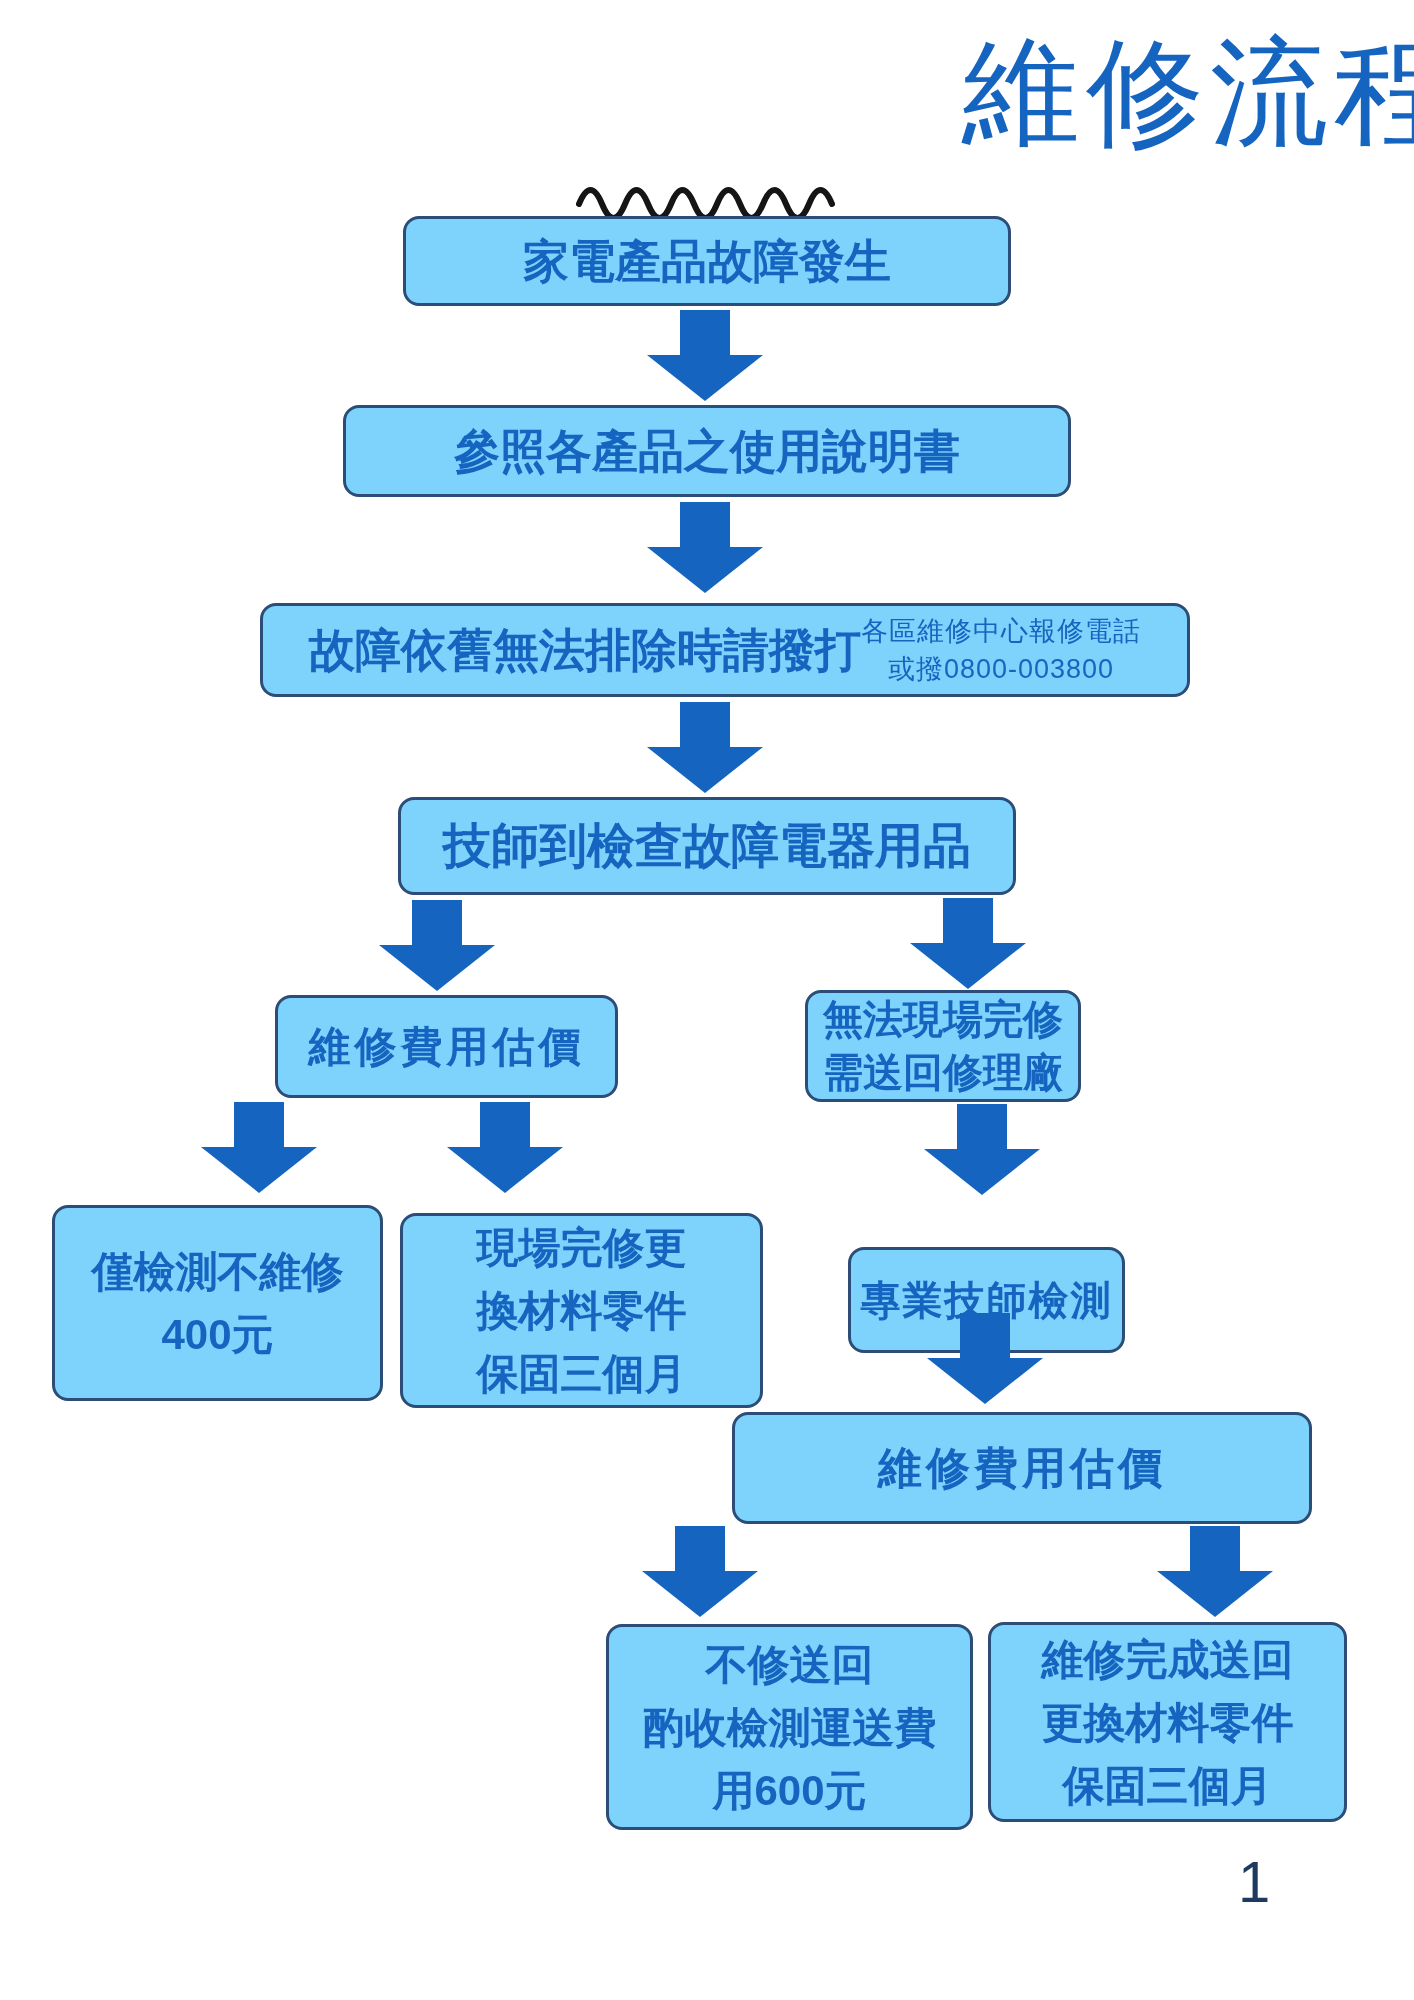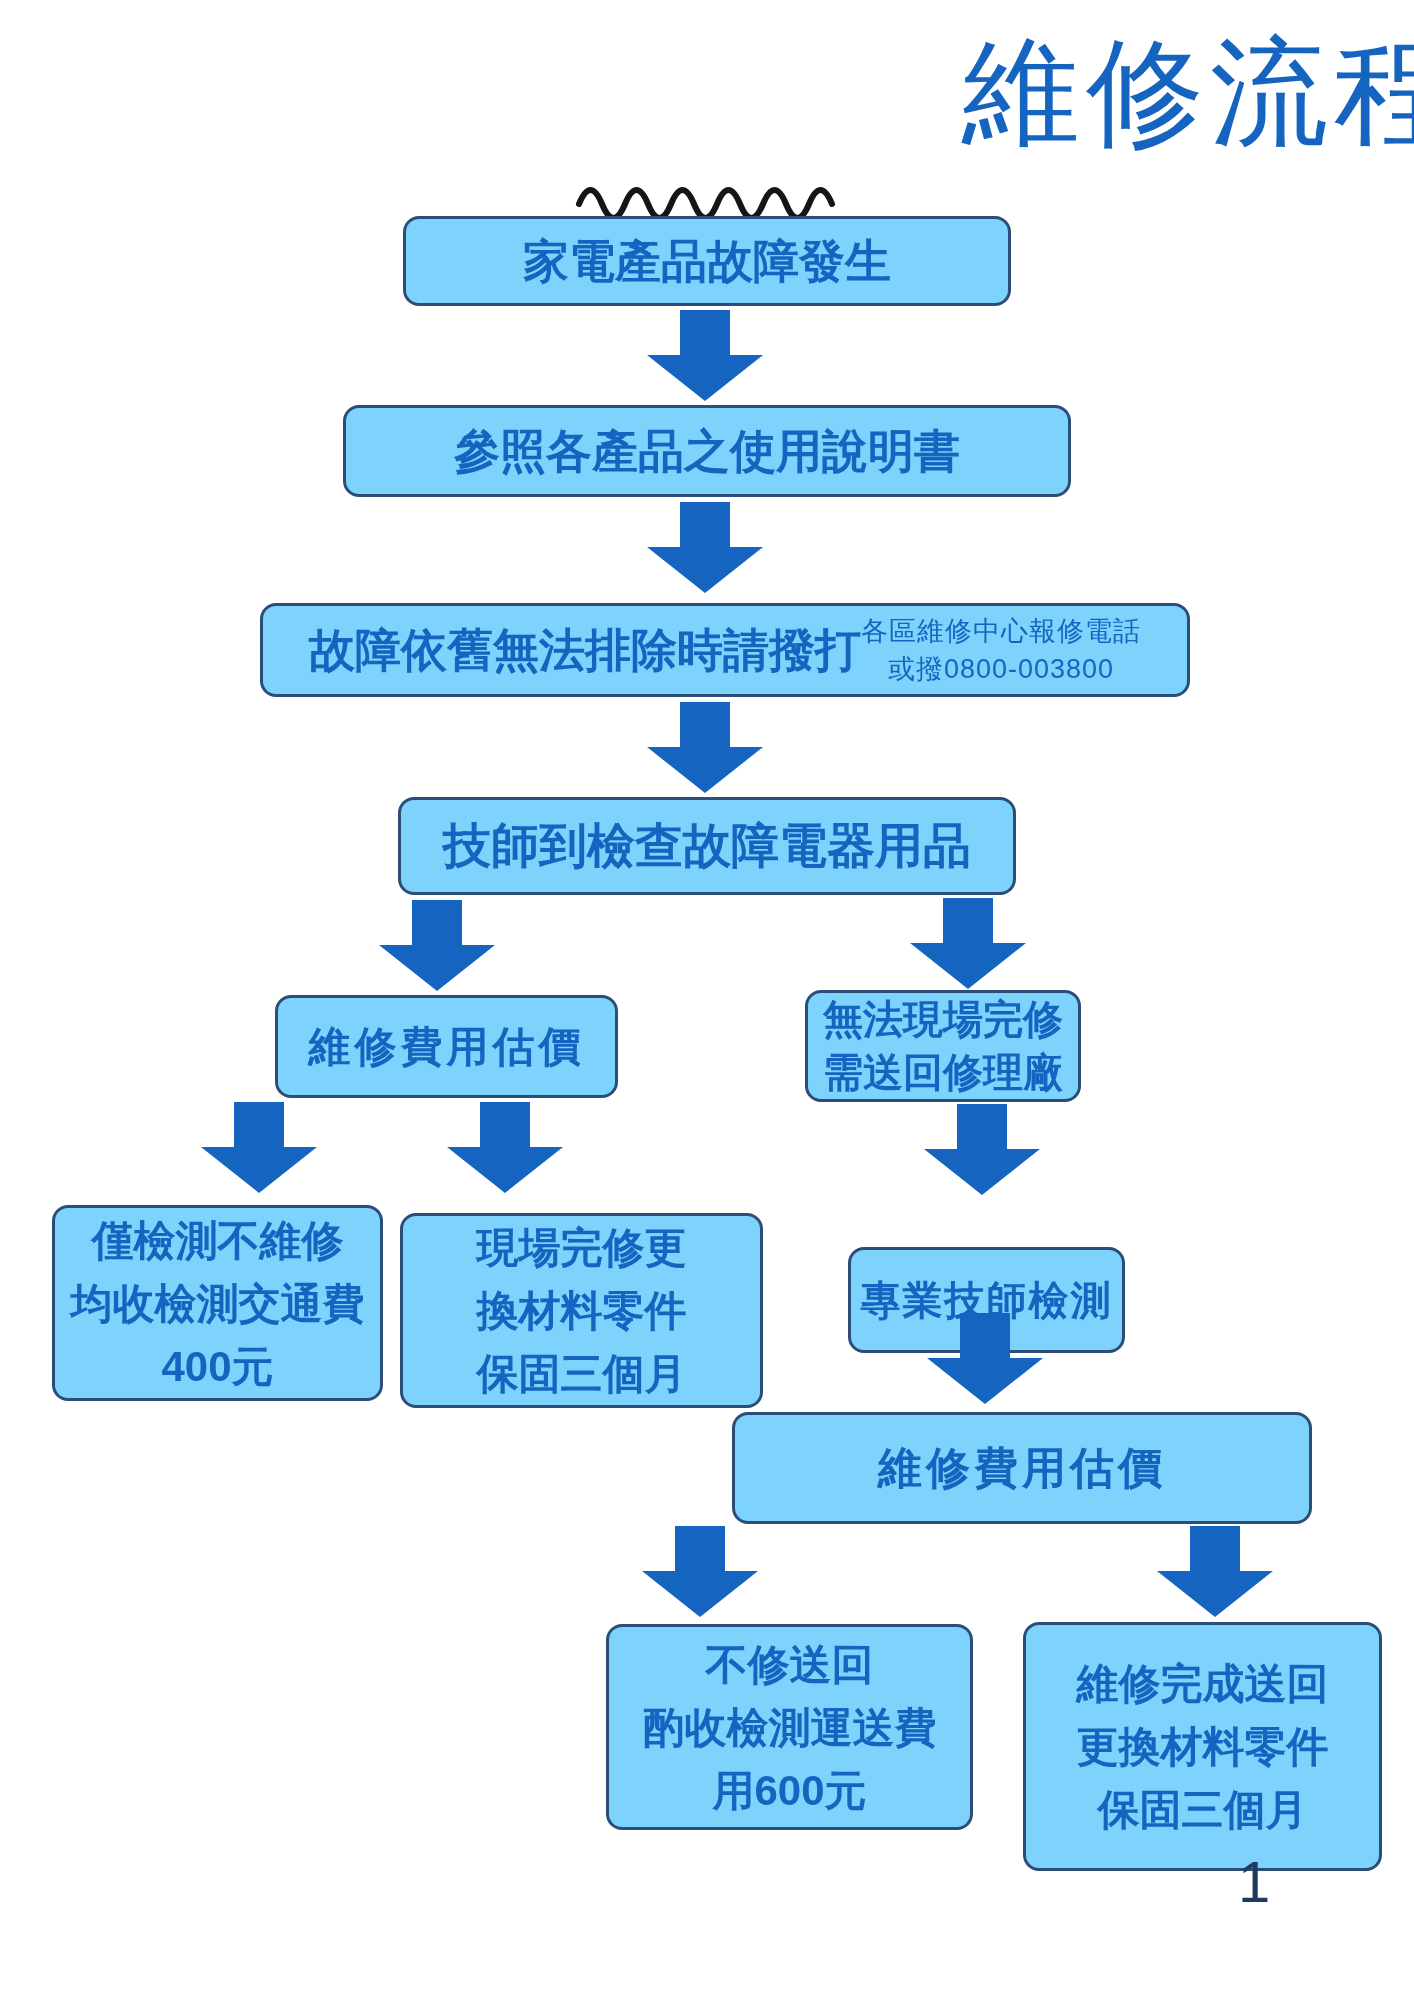--- a/index.html
+++ b/index.html
@@ -99,21 +99,20 @@
   <div class="shaft"></div>
   <div class="head"></div>
 </div>
 <div class="arrow" style="left:982px;top:1104px;">
   <div class="shaft"></div>
   <div class="head"></div>
 </div>
 
 <div class="box" style="left:52px;top:1205px;width:331px;height:196px;font-size:42px;">
   <div class="line">僅檢測不維修</div>
-  <div class="line">均收檢測交通費</div>
   <div class="line">400元</div>
 </div>
 
 <div class="box" style="left:400px;top:1213px;width:363px;height:195px;font-size:42px;">
   <div class="line">現場完修更</div>
   <div class="line">換材料零件</div>
   <div class="line">保固三個月</div>
 </div>
 
 <div class="box" style="left:848px;top:1207px;width:277px;height:106px;font-size:40px;letter-spacing:2px;margin-top:40px;">
@@ -137,19 +136,19 @@
   <div class="shaft"></div>
   <div class="head"></div>
 </div>
 
 <div class="box" style="left:606px;top:1624px;width:367px;height:206px;font-size:42px;">
   <div class="line">不修送回</div>
   <div class="line">酌收檢測運送費</div>
   <div class="line">用600元</div>
 </div>
 
-<div class="box" style="left:1023px;top:1622px;width:359px;height:249px;font-size:42px;">
+<div class="box" style="left:988px;top:1622px;width:359px;height:200px;font-size:42px;">
   <div class="line">維修完成送回</div>
   <div class="line">更換材料零件</div>
   <div class="line">保固三個月</div>
 </div>
 
 <div class="page-number">1</div>
 
 </body></html>

